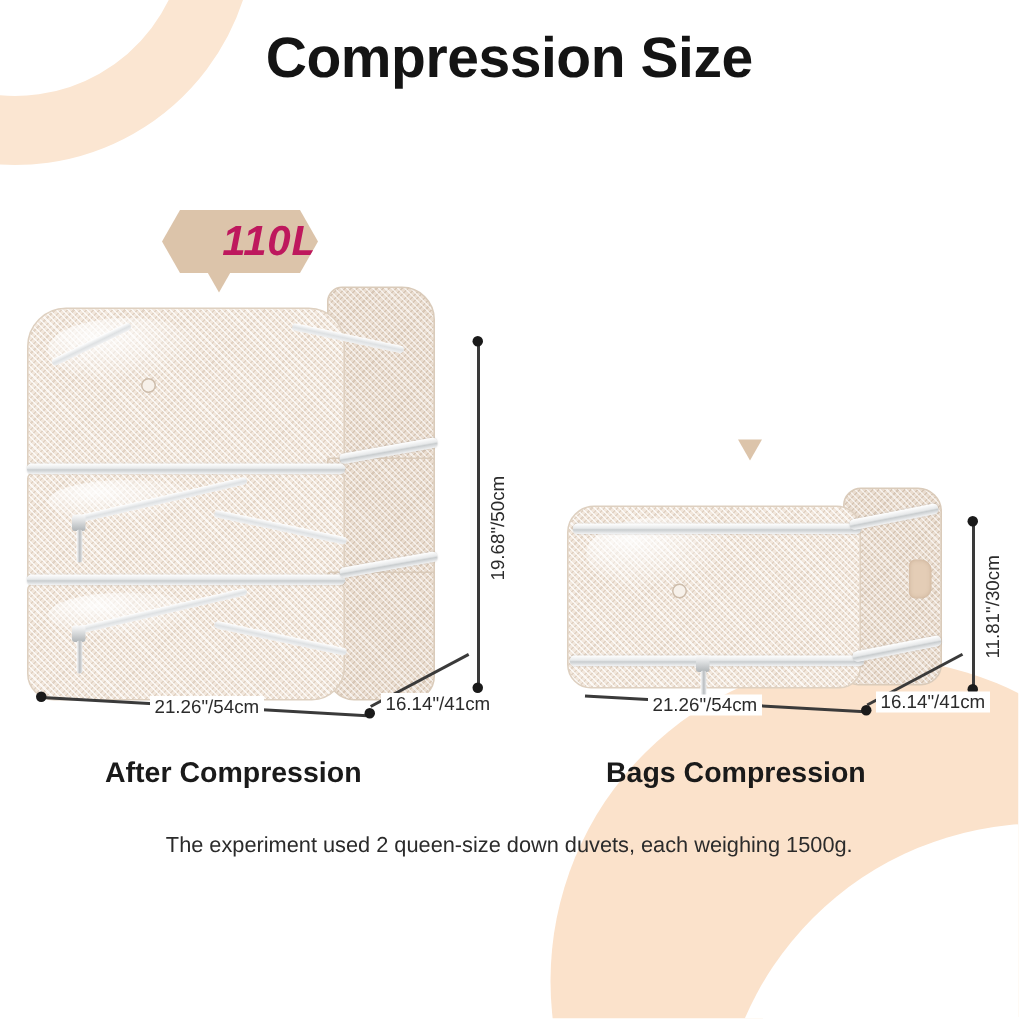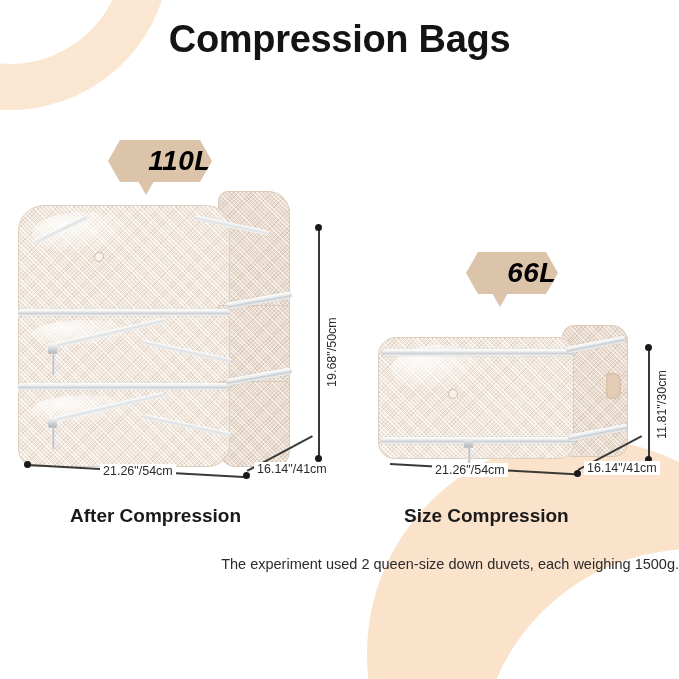--- a/index.html
+++ b/index.html
@@ -72,21 +72,21 @@
     z-index: 7;
     height: 42px;
     background: #DCC4AA;
     display: flex;
     align-items: center;
     justify-content: center;
     -webkit-clip-path: polygon(12px 0, calc(100% - 12px) 0, 100% 50%, calc(100% - 12px) 100%, 56% 100%, 50% 100%, 12px 100%, 0 50%);
     clip-path: polygon(12px 0, calc(100% - 12px) 0, 100% 50%, calc(100% - 12px) 100%, 56% 100%, 50% 100%, 12px 100%, 0 50%);
   }
   .badge-text {
-    color: #000000;
+    color: #be185d;
     font-size: 28px;
     font-weight: bold;
     font-style: italic;
     letter-spacing: 0.5px;
     margin-left: 40px;
   }
   .badge-tail {
     position: absolute;
     width: 0; height: 0;
     border-left: 8px solid transparent;
@@ -256,38 +256,38 @@
     white-space: nowrap;
   }
   #cap-before { left: 70px;  top: 505px; }
   #cap-after  { left: 404px; top: 505px; }
 
   .footnote {
     position: absolute;
     left: 0;
     top: 556px;
     width: 679px;
-    text-align: right;
+    text-align: center;
     font-size: 14.5px;
     color: #2B2B2B;
     z-index: 9;
     white-space: nowrap;
   }
 </style>
 </head>
 <body>
 
 <div id="page">
 
   <div class="blob-tl"></div>
   <div class="blob-br"></div>
   <div class="blob-br-mask"></div>
 
   <div class="title-wrap">
-    <div class="title-line">Compression Bags</div>
+    <div class="title-line">Compression Size</div>
   </div>
 
   <div class="badge" id="badge-110">
     <span class="badge-text">110L</span>
   </div>
   <div class="badge-tail" id="tail-110"></div>
 
   <div class="bag" id="bag-left">
 
     <div class="layer" id="L-top">
@@ -338,23 +338,20 @@
   <div class="dim-label vert" style="left:325px; top:390px;">19.68"/50cm</div>
 
   <div class="dim-dot" style="left:24px; top:461px;"></div>
   <div class="dim-line" style="left:28px; top:464px; width:220px; height:1.5px; transform:rotate(3.2deg); transform-origin:left center;"></div>
   <div class="dim-dot" style="left:243px; top:472px;"></div>
   <div class="dim-label" style="left:100px; top:464px;">21.26"/54cm</div>
 
   <div class="dim-line" style="left:247px; top:470px; width:74px; height:1.5px; transform:rotate(-28deg); transform-origin:left center;"></div>
   <div class="dim-label" style="left:254px; top:462px;">16.14"/41cm</div>
 
-  <div class="badge" id="badge-66">
-    <span class="badge-text">66L</span>
-  </div>
   <div class="badge-tail" id="tail-66"></div>
 
   <div class="bag" id="bag-right">
     <div class="layer" id="R-body">
       <div class="side"></div>
       <div class="front mesh">
         <div class="sheen"></div>
       </div>
     </div>
 
@@ -376,17 +373,17 @@
   <div class="dim-label vert" style="left:655px; top:442px;">11.81"/30cm</div>
 
   <div class="dim-line" style="left:390px; top:463px; width:190px; height:1.5px; transform:rotate(3.2deg); transform-origin:left center;"></div>
   <div class="dim-dot" style="left:574px; top:470px;"></div>
   <div class="dim-label" style="left:432px; top:463px;">21.26"/54cm</div>
 
   <div class="dim-line" style="left:578px; top:469px; width:72px; height:1.5px; transform:rotate(-28deg); transform-origin:left center;"></div>
   <div class="dim-label" style="left:584px; top:461px;">16.14"/41cm</div>
 
   <div class="caption" id="cap-before">After Compression</div>
-  <div class="caption" id="cap-after">Size Compression</div>
+  <div class="caption" id="cap-after">Bags Compression</div>
 
   <div class="footnote">The experiment used 2 queen-size down duvets, each weighing 1500g.</div>
 
 </div>
 
 </body></html>

